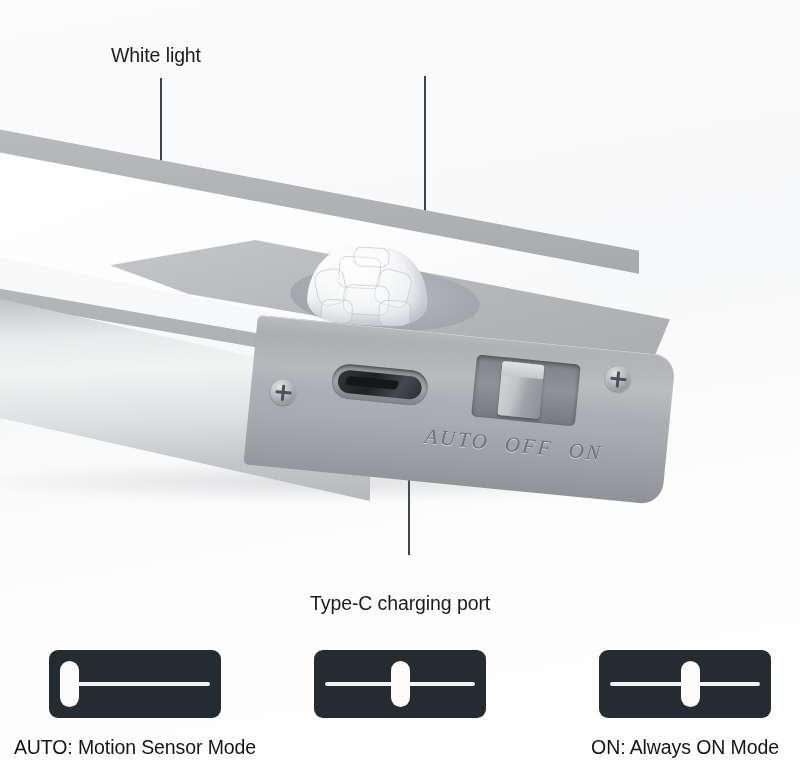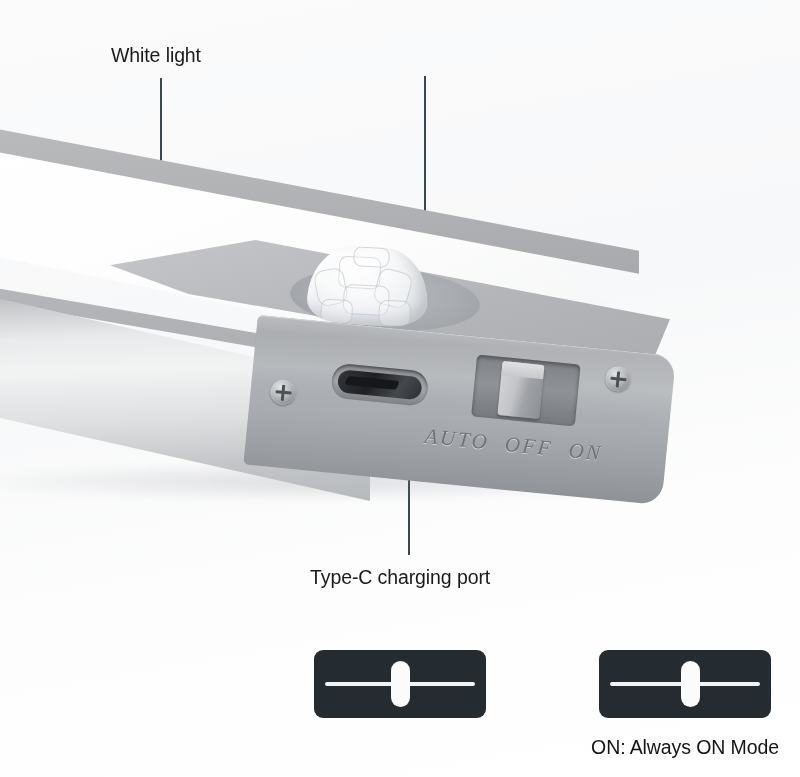--- a/index.html
+++ b/index.html
@@ -27,21 +27,21 @@
   .callout-label {
     position: absolute;
     font-size: 19.5px;
     color: #1b1b1b;
     letter-spacing: -0.1px;
     white-space: nowrap;
     font-family: "Liberation Sans", sans-serif;
   }
   #label-white-light  { left: 111px; top: 44px; }
   #label-pir          { left: 299px; top: 44px; }
-  #label-typec        { left: 310px; top: 566px; }
+  #label-typec        { left: 310px; top: 592px; }
 
   .leader {
     position: absolute;
     width: 2px;
     background: #3c474d;
   }
   #leader-white-light { left: 160px; top: 78px;  height: 145px; }
   #leader-pir         { left: 424px; top: 76px;  height: 190px; }
   #leader-typec       { left: 408px; top: 415px; height: 140px; }
 
@@ -394,20 +394,27 @@
         <span>OFF</span>
         <span>ON</span>
       </div>
 
       <div class="screw" id="screw-right"></div>
     </div>
   </div>
 
   <div id="legend">
 
+    <div class="mode" id="mode-auto">
+      <div class="switch-badge">
+        <div class="badge-track"></div>
+        <div class="badge-pill pill-left"></div>
+      </div>
+      <div class="mode-caption">AUTO: Motion Sensor Mode</div>
+    </div>
 
     <div class="mode" id="mode-off">
       <div class="switch-badge">
         <div class="badge-track"></div>
         <div class="badge-pill pill-center"></div>
       </div>
     </div>
 
     <div class="mode" id="mode-on">
       <div class="switch-badge">

